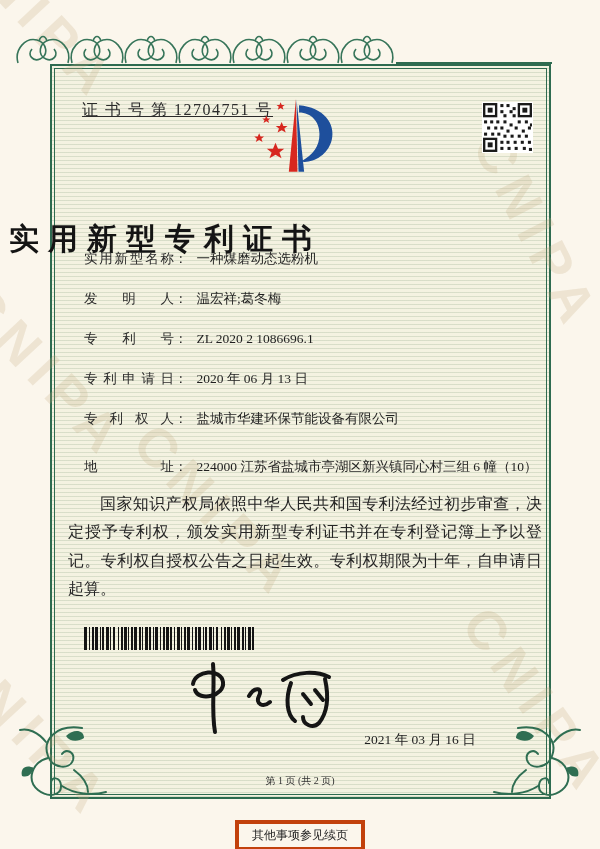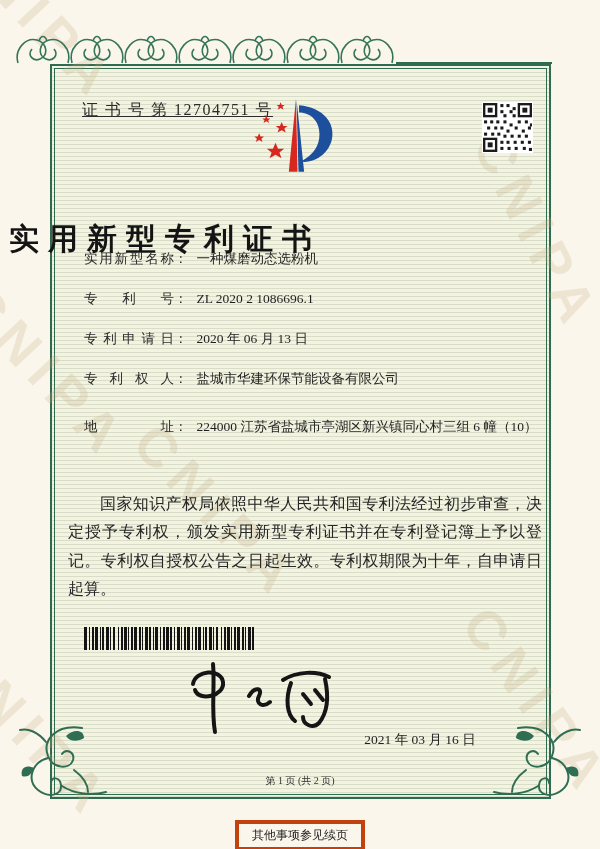--- a/index.html
+++ b/index.html
@@ -196,20 +196,23 @@
       </g>
     </svg>
 
     <div class="title">实用新型专利证书</div>
 
     <div class="fields">
       <div class="frow">
         <span class="lbl">实用新型名称</span><span class="cl">：</span><span class="val">一种煤磨动态选粉机</span>
       </div>
       <div class="frow">
+        <span class="lbl">发明人</span><span class="cl">：</span><span class="val">温宏祥;葛冬梅</span>
+      </div>
+      <div class="frow">
         <span class="lbl">专利号</span><span class="cl">：</span><span class="val">ZL 2020 2 1086696.1</span>
       </div>
       <div class="frow">
         <span class="lbl">专利申请日</span><span class="cl">：</span><span class="val">2020 年 06 月 13 日</span>
       </div>
       <div class="frow tight">
         <span class="lbl">专利权人</span><span class="cl">：</span><span class="val">盐城市华建环保节能设备有限公司</span>
       </div>
       <div class="frow tight">
         <span class="lbl">地址</span><span class="cl">：</span><span class="val">224000 江苏省盐城市亭湖区新兴镇同心村三组 6 幢（10）</span>

